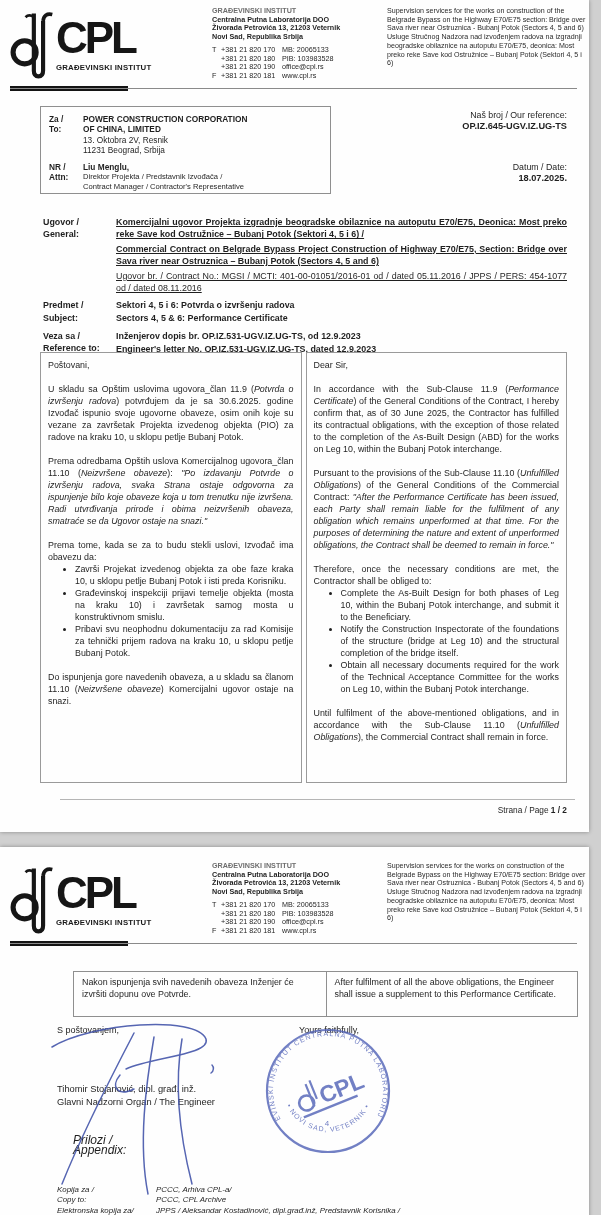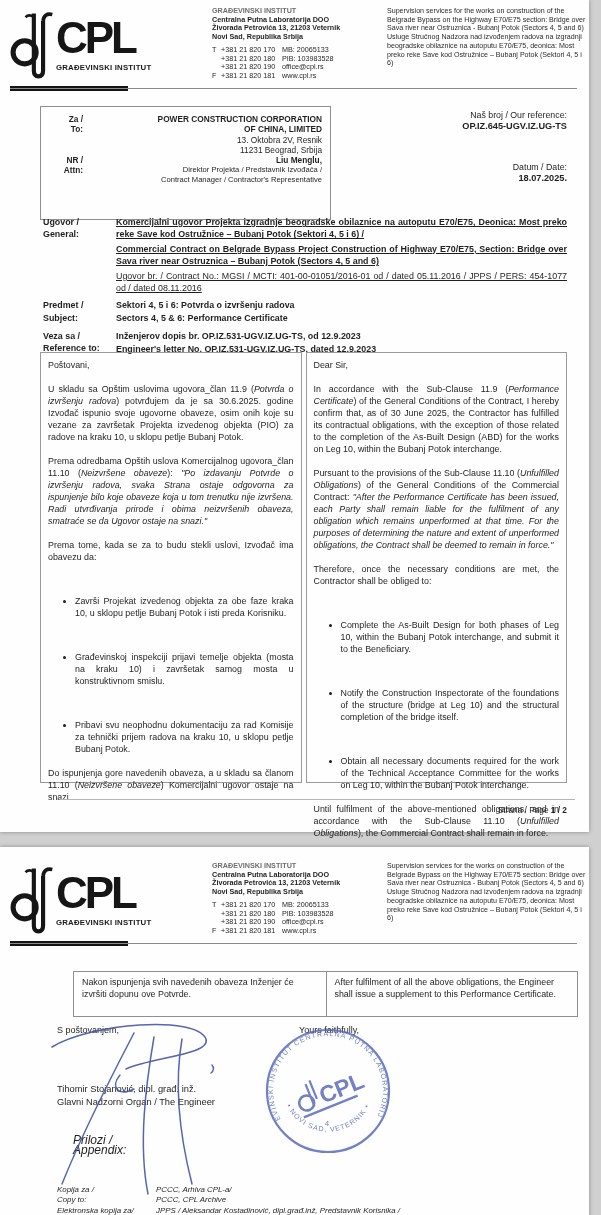--- a/index.html
+++ b/index.html
@@ -19,24 +19,24 @@
   .hdr-company{position:absolute;left:212px;top:7px;width:160px;font-size:7.2px;line-height:8.7px;}
   .co-name{font-weight:700;color:#6e6e6e;}
   .co-line{font-weight:700;}
   .contacts{margin-top:4px;display:grid;grid-template-columns:9px 61px auto;}
   .contacts span{line-height:8.8px;}
   .hdr-project{position:absolute;left:387px;top:7px;width:200px;font-size:7.1px;line-height:8.7px;color:#2a2a2a;}
   .rule-black{position:absolute;left:10px;top:86px;width:118px;height:5px;background:#141414;}
   .rule-gray{position:absolute;left:10px;top:88px;width:567px;border-top:1.2px solid #8a8a8a;}
 
   
-  .addr-box{position:absolute;left:40px;top:106px;width:291px;height:114px;border:1px solid #8f8f8f;
-            padding:7px 8px;box-sizing:border-box;font-size:8.3px;line-height:10.3px;text-align:right;}
+  .addr-box{position:absolute;left:40px;top:106px;width:291px;height:88px;border:1px solid #8f8f8f;
+            padding:7px 8px;box-sizing:border-box;font-size:8.3px;line-height:10.3px;}
   .addr-row{display:grid;grid-template-columns:34px 1fr;}
-  .addr-row+.addr-row{margin-top:0;}
+  .addr-row+.addr-row{margin-top:7px;}
   .lbl{font-weight:bold;}
   .addr-co{font-weight:bold;}
   .addr-small{font-size:7.6px;line-height:9.6px;}
   .ref-block{position:absolute;right:22px;top:110px;text-align:right;font-size:8.8px;line-height:11px;}
   .ref-value,.date-value{font-weight:bold;font-size:9.2px;margin-left:16px;}
   .date-block{position:absolute;right:22px;top:162px;text-align:right;font-size:8.8px;line-height:11px;}
 
   .meta{position:absolute;left:43px;top:216px;width:524px;font-size:8.9px;}
   .meta-row{display:grid;grid-template-columns:73px 1fr;}
   .meta-row+.meta-row{margin-top:5px;}
@@ -46,21 +46,21 @@
   .meta-val .line{font-weight:bold;line-height:12.8px;}
   .bd{font-weight:bold;}
   .it{font-style:italic;}
 
   .body-wrap{position:absolute;left:40px;top:352px;width:527px;height:431px;display:flex;gap:4px;box-sizing:border-box;}
   .body-col{flex:1;border:1px solid #9a9a9a;padding:6px 7px;font-size:8.9px;line-height:12px;
             text-align:justify;box-sizing:border-box;}
   .body-col .para{margin-top:12px;}
   .body-col .para:first-child{margin-top:0;}
   ul.bullets{margin:0;padding-left:27px;}
-  ul.bullets li{text-align:justify;margin-top:32px;}
+  ul.bullets li{text-align:justify;}
 
   .p1-rule{position:absolute;left:60px;top:799px;width:515px;border-top:1px solid #b5b5b5;}
   .p1-footer{position:absolute;right:22px;top:805px;font-size:8.3px;}
 
   
   .hdr-shift{padding-top:8px;}
   .p2-box{position:absolute;left:73px;top:124px;width:505px;box-sizing:border-box;display:grid;
           grid-template-columns:1fr 1fr;border:1px solid #8f8f8f;font-size:8.9px;line-height:11.5px;}
   .p2-cell{padding:5px 8px 16px;}
   .p2-cell.right{border-left:1px solid #8f8f8f;}

